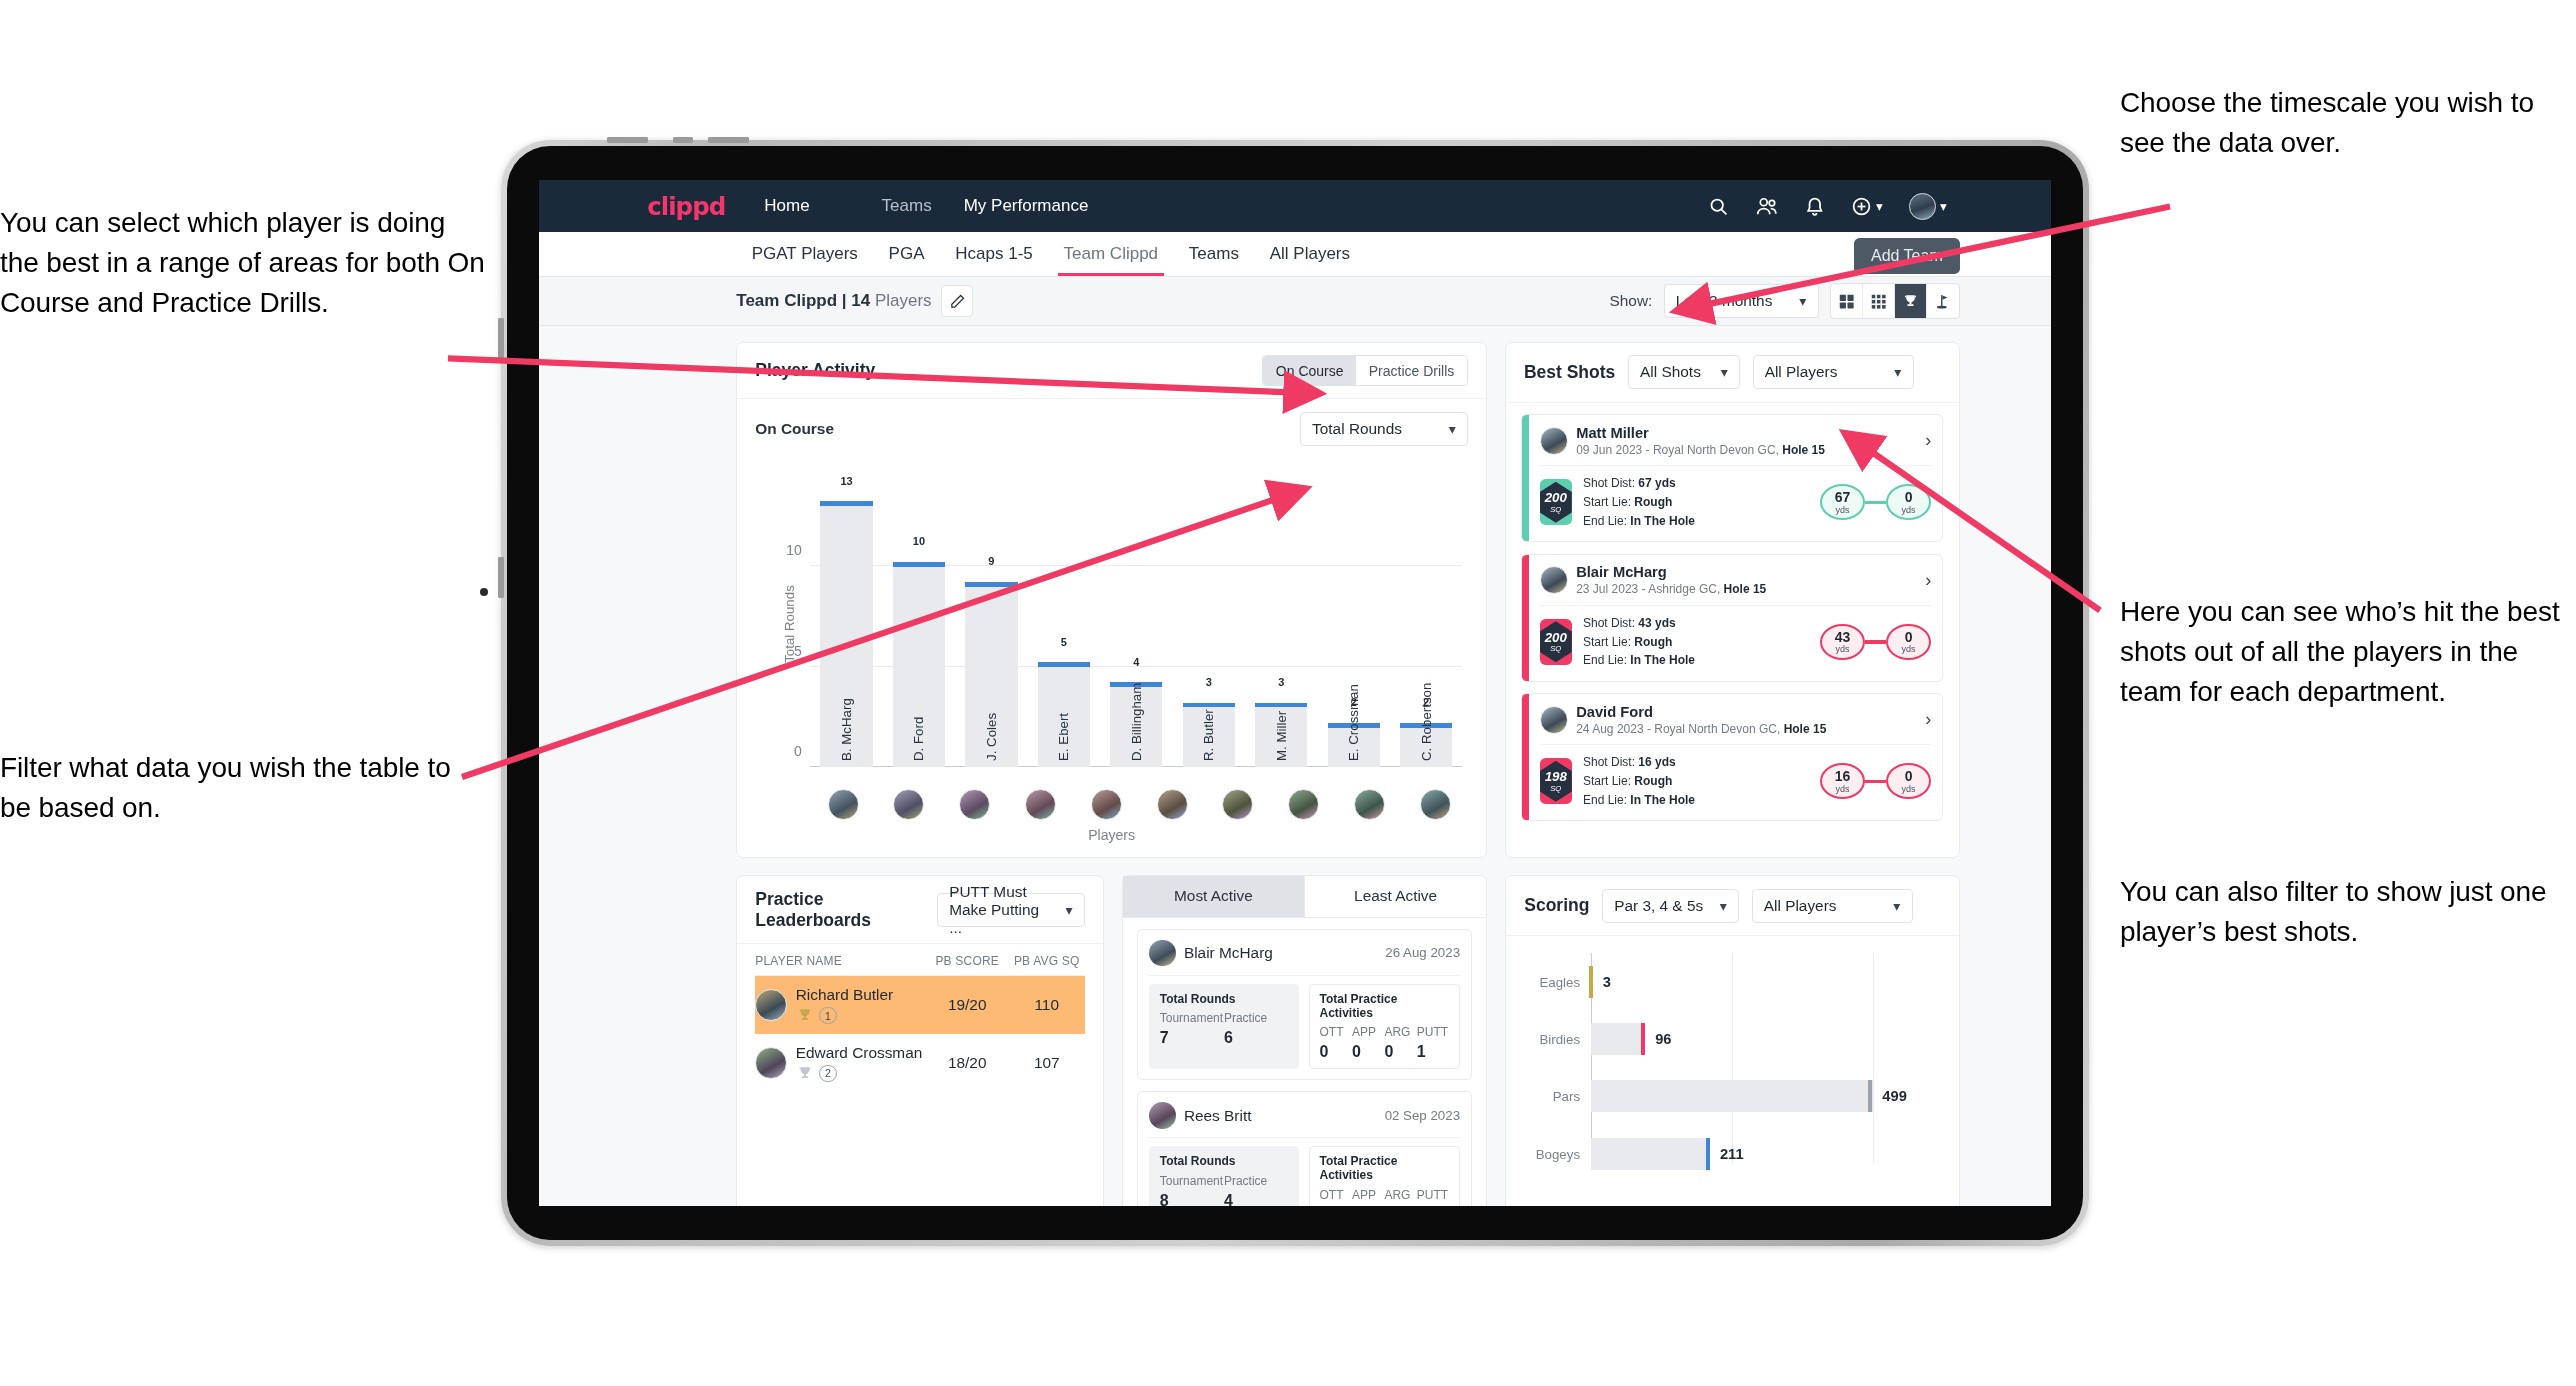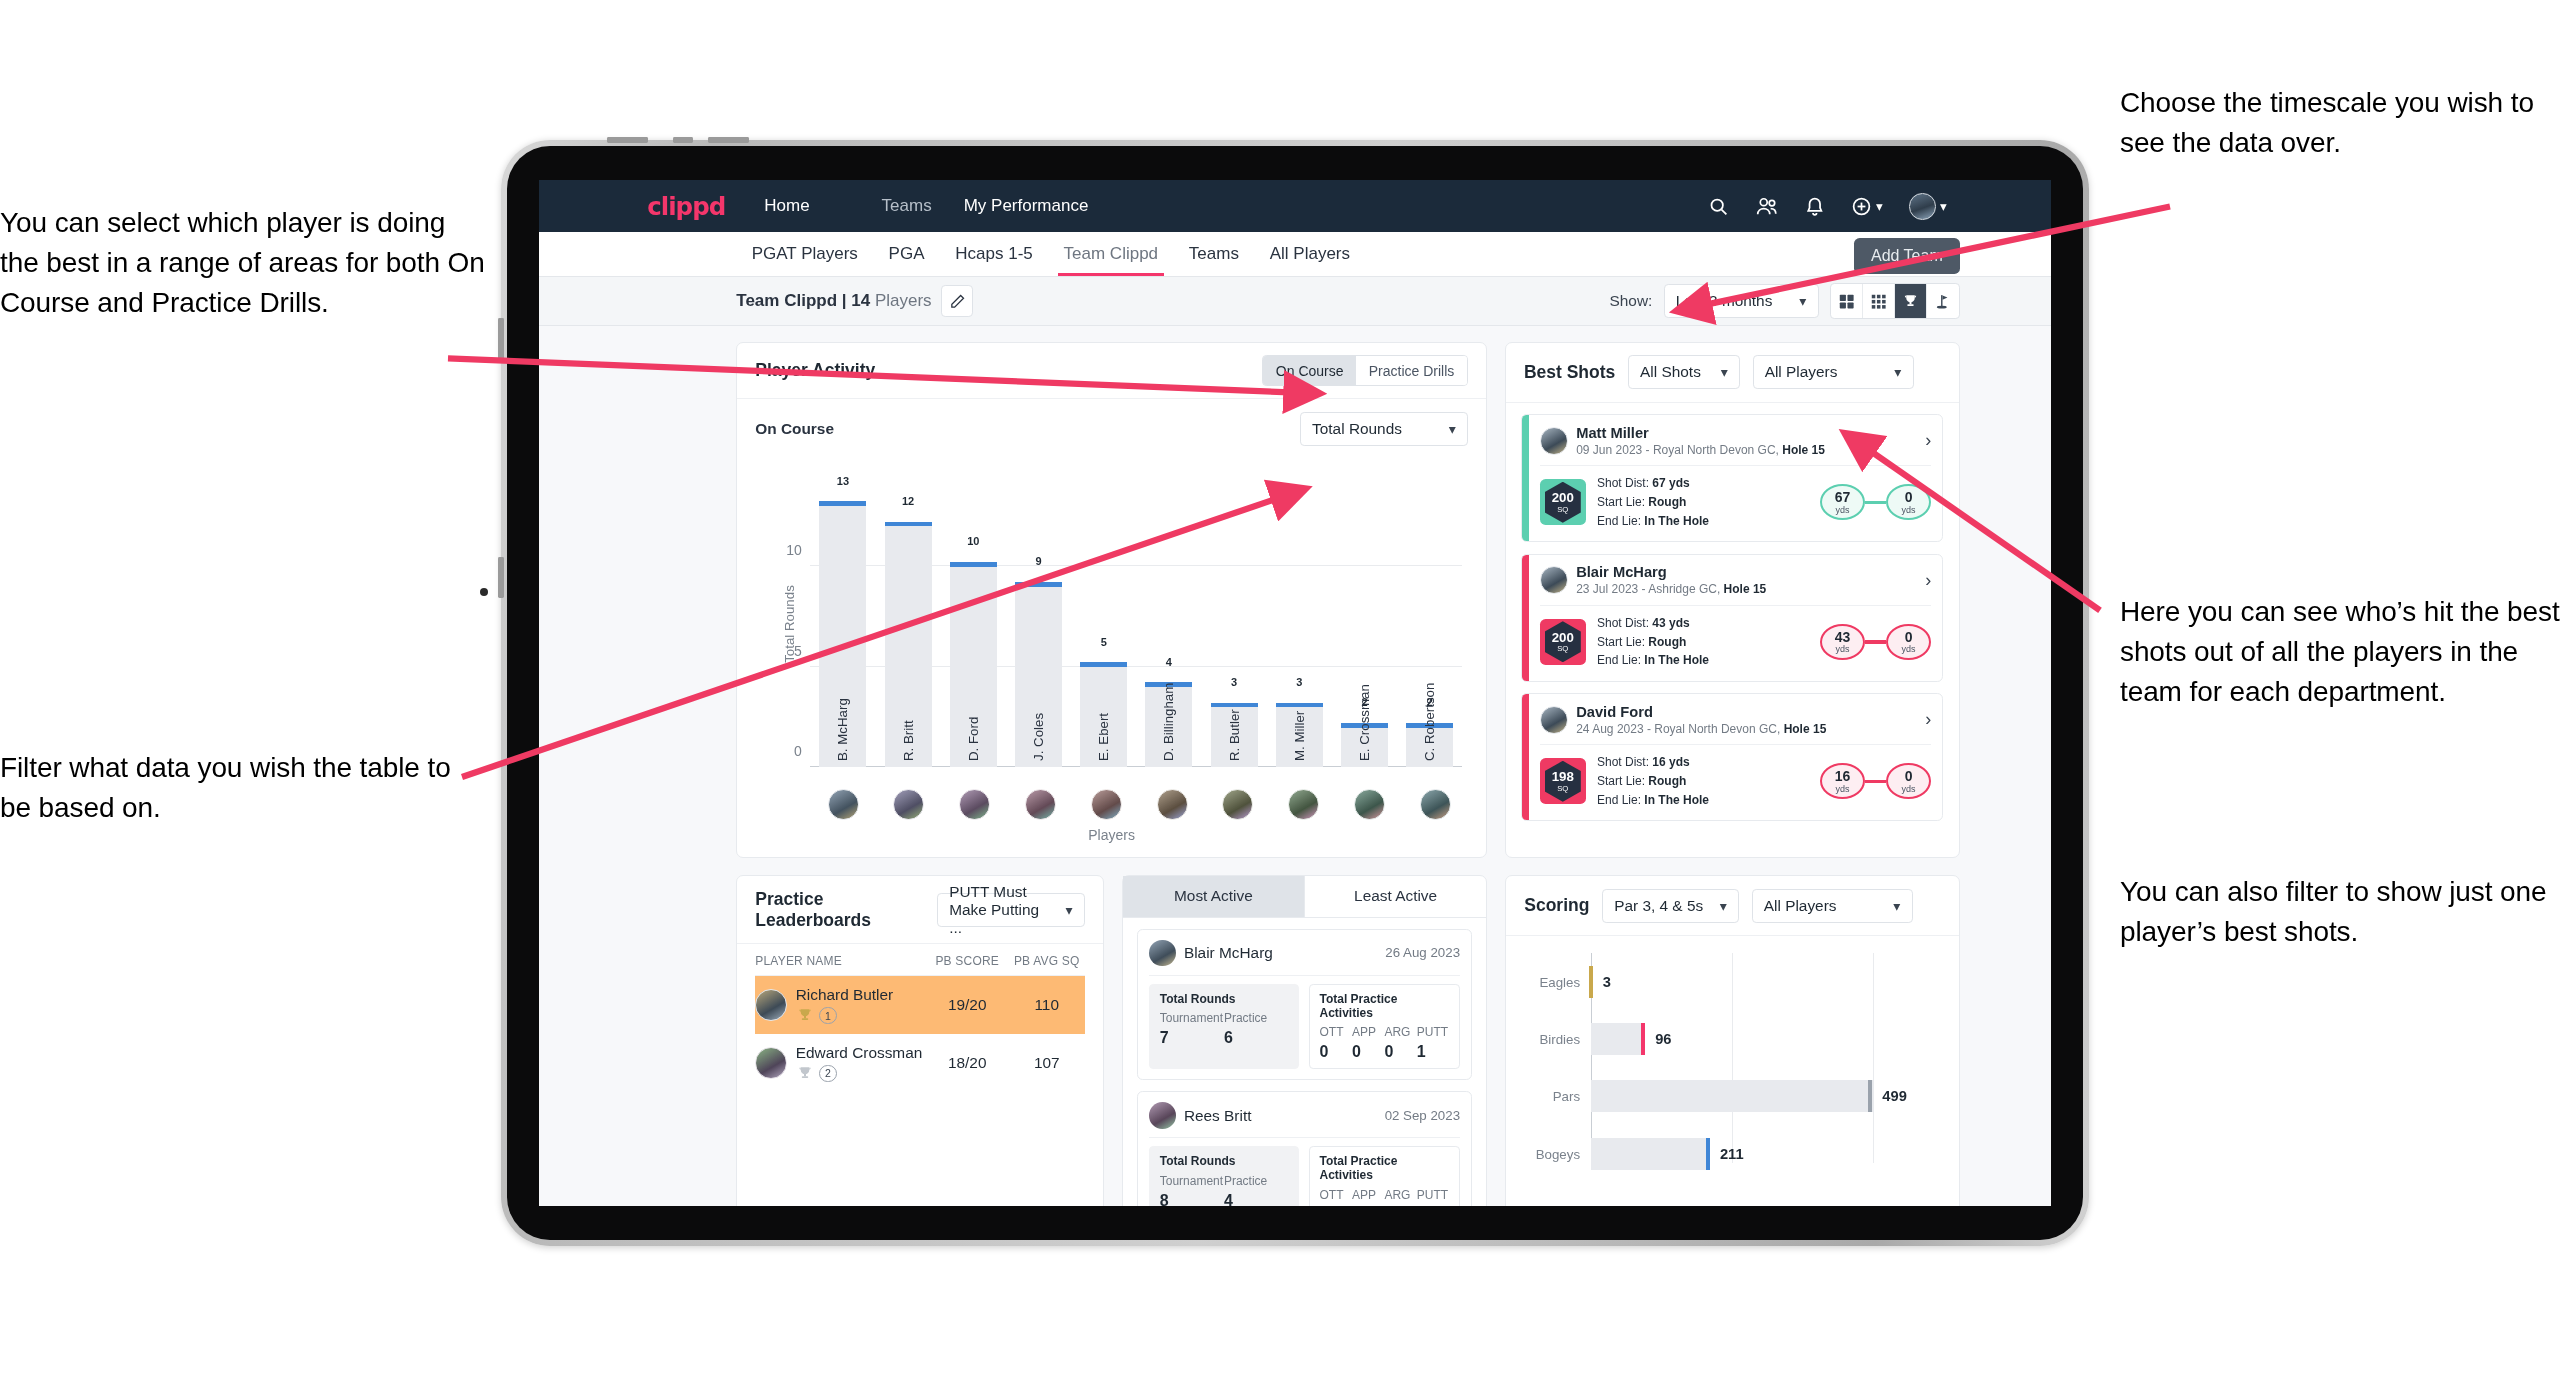--- a/index.html
+++ b/index.html
@@ -173,21 +173,21 @@
   .bs-body { flex:1; padding: 9.8px 11.2px 11.2px 11.2px; }
   .bs-top { display:flex; align-items:center; gap: 8.4px; }
   .bs-av { width: 28px; height:28px; border-radius:50%; flex:none;
            background: linear-gradient(150deg,#a8b6c2 0%,#3c4a57 60%,#c6b68a 100%); border:1.4px solid #e7eaee;}
   .bs-name { font-size:14.7px; font-weight:700; color:#1f2933; }
   .bs-meta { font-size:12px; color:#737b85; margin-top:2.1px;}
   .bs-meta b { color:#1f2933; }
   .bs-chev { margin-left:auto; font-size:18px; color:#3a4450; }
   .bs-div { height:0.7px; background:#eef0f3; margin:8.4px 0 8.4px 0;}
   .bs-bottom { display:flex; align-items:center; gap:11.2px; }
-  .sq-tile { width:46px; height:46px; border-radius:5.6px; display:flex; align-items:center; justify-content:center; flex:none;}
+  .sq-tile { width:32px; height:46px; border-radius:5.6px; display:flex; align-items:center; justify-content:center; flex:none;font-style:italic;}
   .sq-hex {
     width:36px; height:41px; background:#263041; color:#fff;
     clip-path: polygon(50% 0%, 100% 25%, 100% 75%, 50% 100%, 0% 75%, 0% 25%);
     display:flex; flex-direction:column; align-items:center; justify-content:center; line-height:1;
   }
   .sq-hex .n { font-size:13.3px; font-weight:700; }
   .sq-hex .u { font-size:7.7px; margin-top:1.4px; }
   .bs-stats { font-size:12px; color:#2a3340; line-height:1.55; }
   .bs-stats b { color:#1f2933; }
   .bs-dist { margin-left:auto; display:flex; align-items:center; }
@@ -426,29 +426,20 @@
                     <div class="bar-slot">
                       <div class="bar" style="height: 92.8571%;">
                         <div class="val">13</div>
                         <div class="cap" style="background:#3f86d6"></div>
                         <div class="bar-name-holder">
                           <span class="bar-name">B. McHarg</span>
                         </div>
                       </div>
                     </div>
                     <div class="bar-slot">
-                      <div class="bar" style="height: 85.7143%;">
-                        <div class="val">12</div>
-                        <div class="cap" style="background:#3f86d6"></div>
-                        <div class="bar-name-holder">
-                          <span class="bar-name">R. Britt</span>
-                        </div>
-                      </div>
-                    </div>
-                    <div class="bar-slot">
                       <div class="bar" style="height: 71.4286%;">
                         <div class="val">10</div>
                         <div class="cap" style="background:#3f86d6"></div>
                         <div class="bar-name-holder">
                           <span class="bar-name">D. Ford</span>
                         </div>
                       </div>
                     </div>
                     <div class="bar-slot">
                       <div class="bar" style="height: 64.2857%;">

